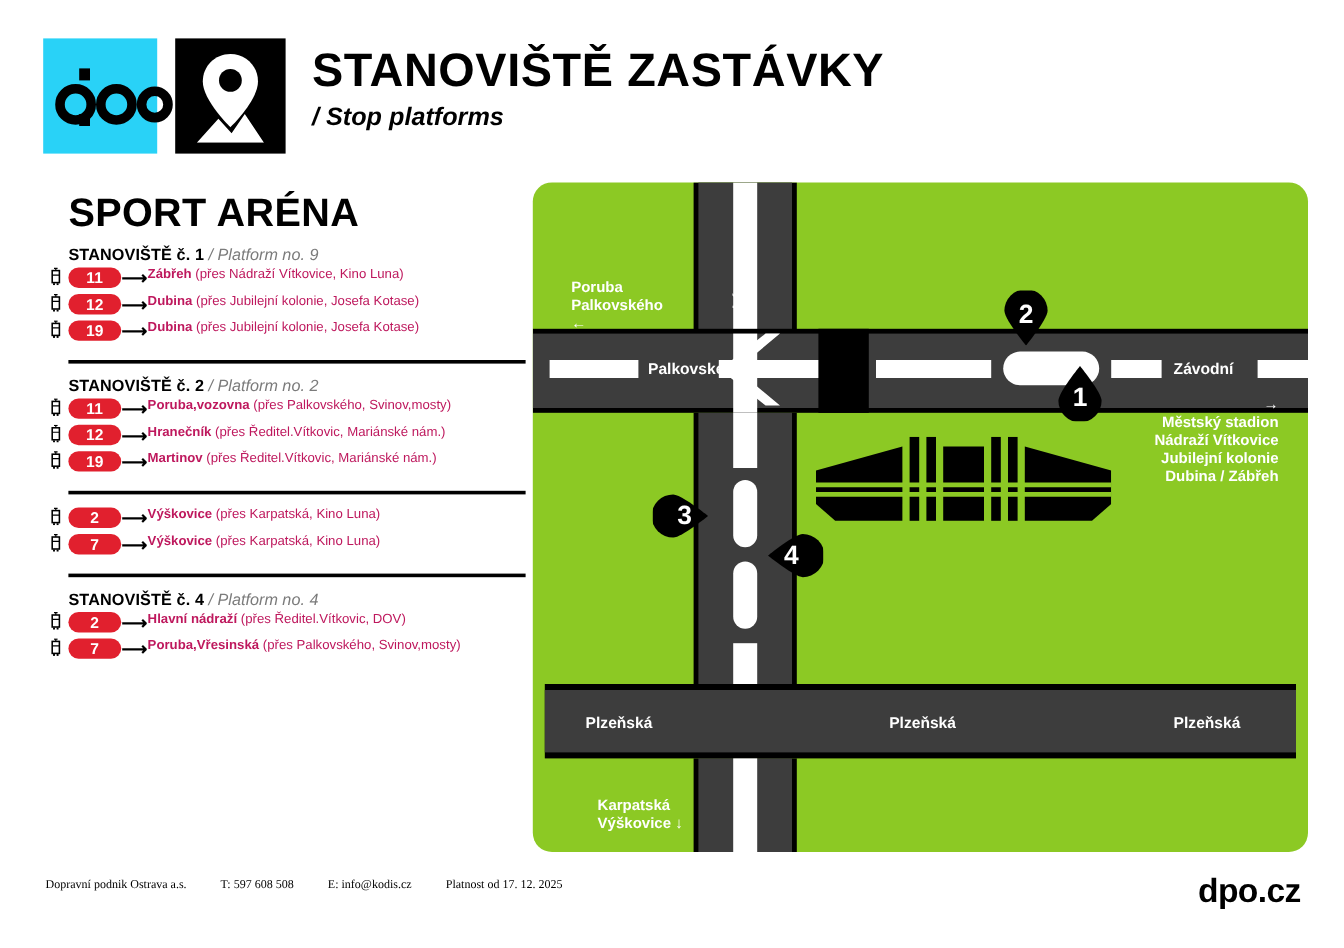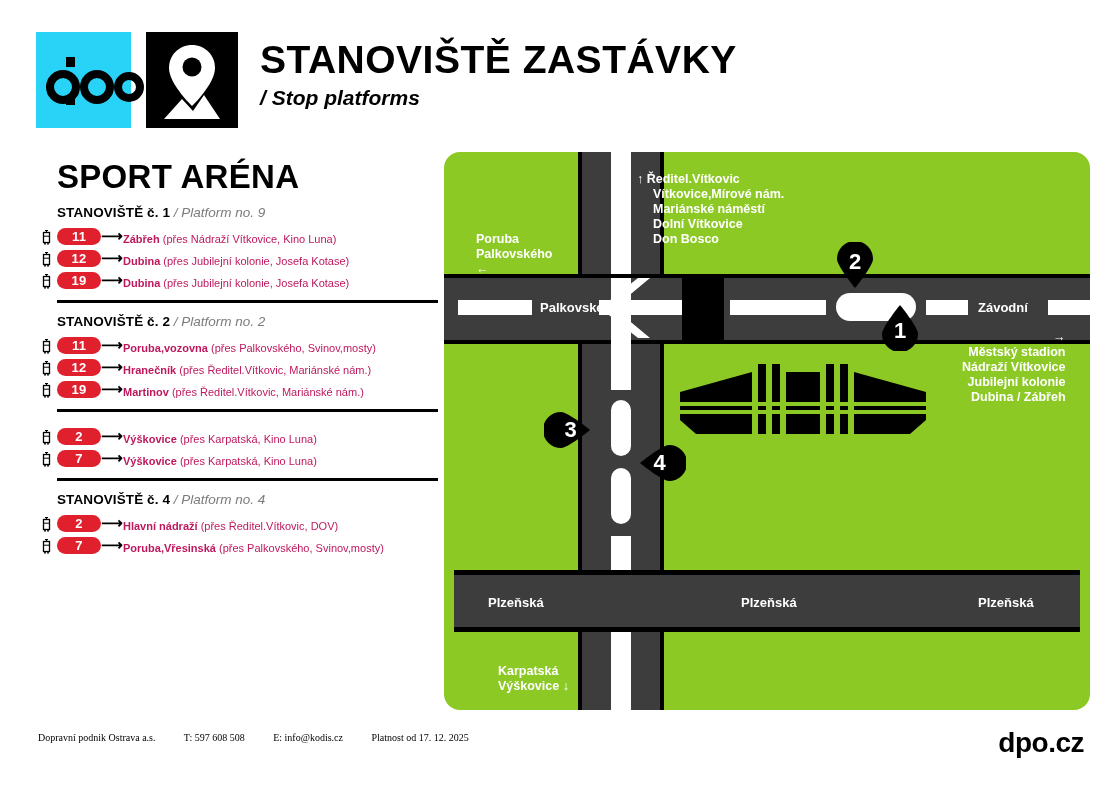--- a/index.html
+++ b/index.html
@@ -26,21 +26,21 @@
   .title-main{font-size:39px;font-weight:bold;letter-spacing:.5px;color:#000;line-height:1;white-space:nowrap;}
   .title-sub{font-size:21px;font-style:italic;font-weight:bold;color:#000;margin-top:7px;}
 
   
   .stop-name{position:absolute;left:57px;top:158px;font-size:33px;font-weight:bold;letter-spacing:.3px;color:#000;}
   .platforms{position:absolute;left:38px;top:205px;width:400px;}
   .platform{margin-bottom:2px;}
   .pf-head{font-size:13.5px;color:#000;margin-bottom:3px;padding-left:19px;white-space:nowrap;}
   .pf-head b{font-weight:bold;letter-spacing:.1px;}
   .pf-head i{font-style:italic;color:#7b7b7b;font-weight:normal;}
-  .route{display:flex;align-items:flex-end;height:22px;}
+  .route{display:flex;align-items:flex-start;height:22px;}
   .tram-ico{width:16px;flex:0 0 16px;display:flex;justify-content:center;}
   .badge{width:44px;height:17px;border-radius:9px;background:#e1202e;color:#fff;
          font-size:13px;font-weight:bold;display:flex;align-items:center;justify-content:center;
          margin-left:3px;flex:0 0 44px;letter-spacing:.2px;}
   .arrow{width:22px;text-align:center;font-size:15px;font-weight:bold;color:#000;flex:0 0 22px;}
   .dest{font-size:11px;color:#be185d;white-space:nowrap;}
   .dest b{font-weight:bold;}
   .dest span{font-weight:normal;}
   .divider{height:3px;background:#000;margin:11px 0 11px 19px;width:381px;}
 
@@ -321,28 +321,20 @@
         <rect x="146" y="0" width="8" height="70"></rect>
         <rect x="160" y="0" width="8" height="70"></rect>
         <path d="M174 8 L246 28 L246 56 L230 70 L174 70 Z"></path>
       </g>
       <g stroke="#8cc924" stroke-width="4" fill="none">
         <line x1="0" y1="40" x2="246" y2="40"></line>
         <line x1="0" y1="48" x2="246" y2="48"></line>
       </g>
     </svg>
 
-    <div class="maplbl" style="left:193px;top:20px;">
-      <span>↑</span>
-      <span>Ředitel.Vítkovic</span><br>
-      <span style="margin-left:16px">Vítkovice,Mírové nám.</span><br>
-      <span style="margin-left:16px">Mariánské náměstí</span><br>
-      <span style="margin-left:16px">Dolní Vítkovice</span><br>
-      <span style="margin-left:16px">Don Bosco</span>
-    </div>
 
     <div class="maplbl" style="left:32px;top:80px;">
       <span>Poruba</span><br>
       <span>Palkovského</span><br>
       <span>←</span>
     </div>
 
     <div class="maplbl" style="left:518px;top:178px;text-align:right;">
       <span>→</span><br>
       <span>Městský stadion</span><br>

